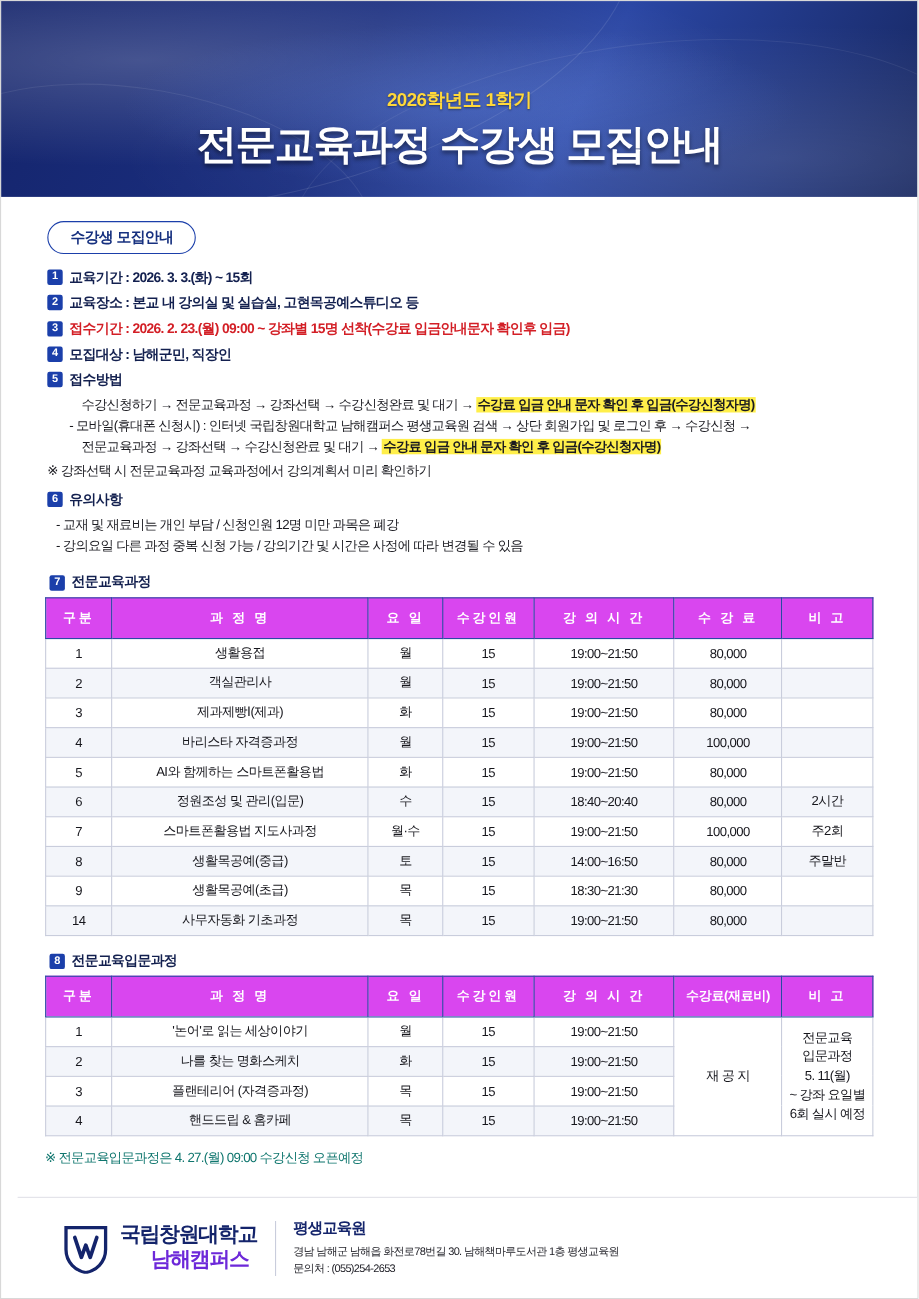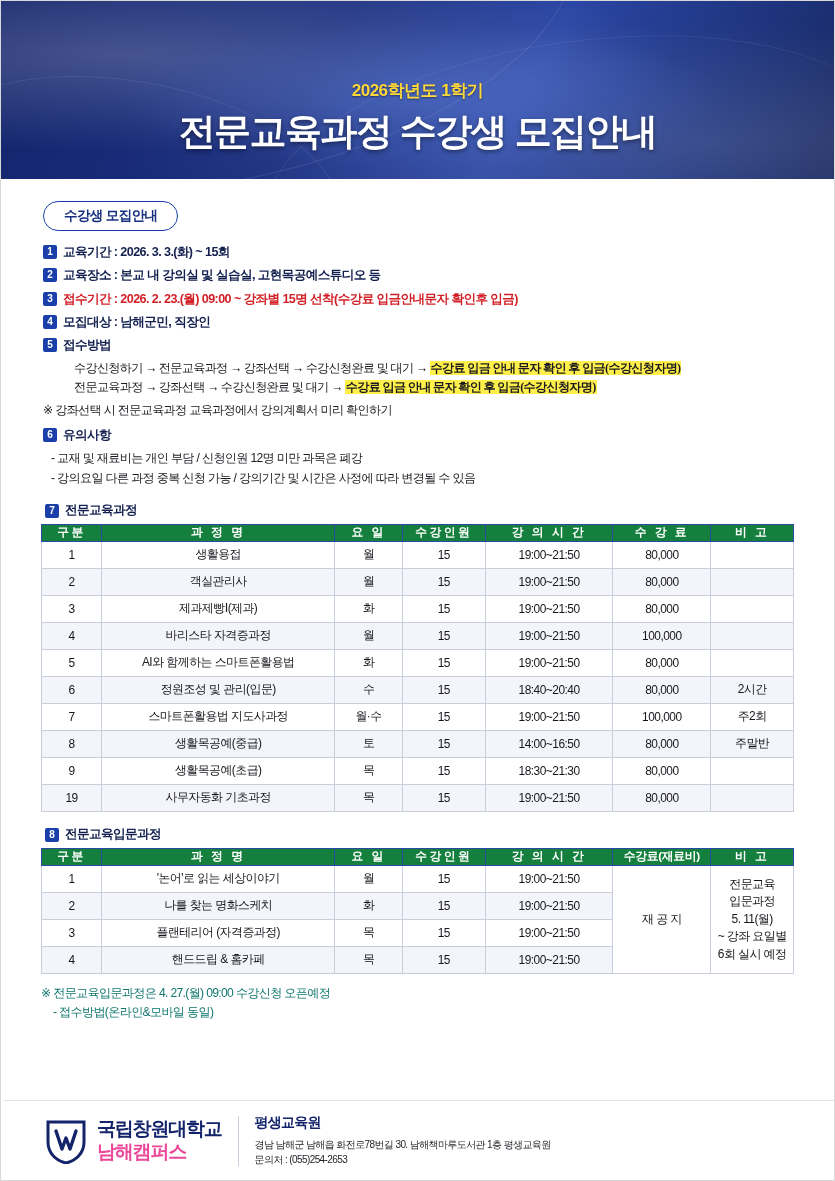--- a/index.html
+++ b/index.html
@@ -85,42 +85,42 @@
     letter-spacing: -0.6px; line-height: 1.45;
   }
   .item-text.red { color: #d31f26; }
   .hl { background: #ffef4a; padding: 0 1px; }
 
   .sublist { margin: 2px 0 4px 22px; }
   .subline {
     font-size: 12.1px; color: #1a1a20; letter-spacing: -0.65px;
     line-height: 1.55; font-weight: normal;
   }
-  .subline.indent { padding-left: 11px; font-family: Liberation Serif, serif; }
+  .subline.indent { padding-left: 11px; }
   .b { font-weight: bold; }
   .note {
     font-size: 12.1px; color: #1a1a20; letter-spacing: -0.65px;
     line-height: 1.6; margin: 2px 0 6px 2px;
   }
   .bullet {
     font-size: 12.1px; color: #1a1a20; letter-spacing: -0.65px;
     line-height: 1.6; margin-left: 10px;
   }
 
   
   table {
     width: 100%; border-collapse: collapse; margin-top: 5px;
     table-layout: fixed;
   }
   thead th {
-    background: #15803d;
+    background: #d946ef;
     color: #ffffff;
     font-size: 11.8px; font-weight: bold;
     letter-spacing: 2.5px;
-    padding: 0 2px;
+    padding: 10px 2px;
     border: 1px solid #2b4aa3;
     text-align: center;
   }
   tbody td {
     border: 1px solid #c9cddc;
     font-size: 11.9px;
     color: #16161c;
     text-align: center;
     padding: 5px 3px;
     letter-spacing: -0.5px;
@@ -140,35 +140,35 @@
   }
 
   .footnote {
     margin-top: 10px;
     font-size: 12.1px; color: #0f766e; letter-spacing: -0.65px; line-height: 1.6;
   }
   .footnote .sub { padding-left: 12px; display:block; }
 
   
   .footer {
-    position: absolute; left: 3px; right: 0; bottom: 0;
-    height: 80px;
+    position: absolute; left: 15px; right: 0; bottom: 0;
+    height: 92px;
     border-top: 1px solid #e2e2e8;
     display: flex; align-items: center;
     padding: 0 40px;
     background: #ffffff;
   }
   .logo-block { display: flex; align-items: center; gap: 9px; }
   .logo-mark {
     width: 44px; height: 46px; position: relative;
   }
   .logo-mark svg { display:block; }
   .logo-names { line-height: 1.18; }
   .logo-n1 { font-size: 19px; font-weight: bold; color: #14246b; letter-spacing: -1.2px; }
-  .logo-n2 { font-size: 19px; font-weight: bold; color: #ec4899; letter-spacing: -1.2px; }
+  .logo-n2 { font-size: 19px; font-weight: bold; color: #6d28d9; letter-spacing: -1.2px; margin-left: 28px; }
   .footer-divider {
     width: 1px; height: 50px; background: #c9cddc; margin: 0 16px;
   }
   .f-title { font-size: 14px; font-weight: bold; color: #14246b; letter-spacing: -0.8px; margin-bottom: 5px; }
   .f-line { font-size: 10px; color: #23232a; letter-spacing: -0.6px; line-height: 1.5; }
 </style>
 </head>
 <body>
 
 <div class="page">
@@ -211,20 +211,21 @@
     
     <div class="item">
       <span class="num">5</span>
       <span class="item-text">접수방법</span>
     </div>
 
     <div class="sublist">
       <div class="subline indent">
         <span>수강신청하기 → 전문교육과정 → 강좌선택 → 수강신청완료 및 대기 → </span><span class="hl b">수강료 입금 안내 문자 확인 후 입금(수강신청자명)</span>
       </div>
+      <div class="subline">- 모바일(휴대폰 신청시) : 인터넷 국립창원대학교 남해캠퍼스 평생교육원 검색 → 상단 회원가입 및 로그인 후 → 수강신청 →</div>
       <div class="subline indent">
         <span>전문교육과정 → 강좌선택 → 수강신청완료 및 대기 → </span><span class="hl b">수강료 입금 안내 문자 확인 후 입금(수강신청자명)</span>
       </div>
     </div>
 
     <div class="note">※ 강좌선택 시 전문교육과정 교육과정에서 강의계획서 미리 확인하기</div>
 
     
     <div class="item">
       <span class="num">6</span>
@@ -335,21 +336,21 @@
         <tr>
           <td>9</td>
           <td>생활목공예(초급)</td>
           <td>목</td>
           <td>15</td>
           <td>18:30~21:30</td>
           <td>80,000</td>
           <td></td>
         </tr>
         <tr>
-          <td>19</td>
+          <td>14</td>
           <td>사무자동화 기초과정</td>
           <td>목</td>
           <td>15</td>
           <td>19:00~21:50</td>
           <td>80,000</td>
           <td></td>
         </tr>
       </tbody>
     </table>
 
@@ -412,21 +413,20 @@
           <td>핸드드립 &amp; 홈카페</td>
           <td>목</td>
           <td>15</td>
           <td>19:00~21:50</td>
         </tr>
       </tbody>
     </table>
 
     <div class="footnote">
       <span>※ 전문교육입문과정은 4. 27.(월) 09:00 수강신청 오픈예정</span>
-      <span class="sub">- 접수방법(온라인&amp;모바일 동일)</span>
     </div>
 
   </div>
 
   <div class="footer">
     <div class="logo-block">
       <div class="logo-mark">
         <svg width="44" height="46" viewBox="0 0 44 46" xmlns="http://www.w3.org/2000/svg">
           <path d="M4 4 H40 V24 C40 36 31 43 22 45 C13 43 4 36 4 24 Z" fill="none" stroke="#14246b" stroke-width="3"></path>
           <path d="M12 13 L18 31 L22 20 L26 31 L32 13" fill="none" stroke="#14246b" stroke-width="3.4" stroke-linejoin="round" stroke-linecap="round"></path>

